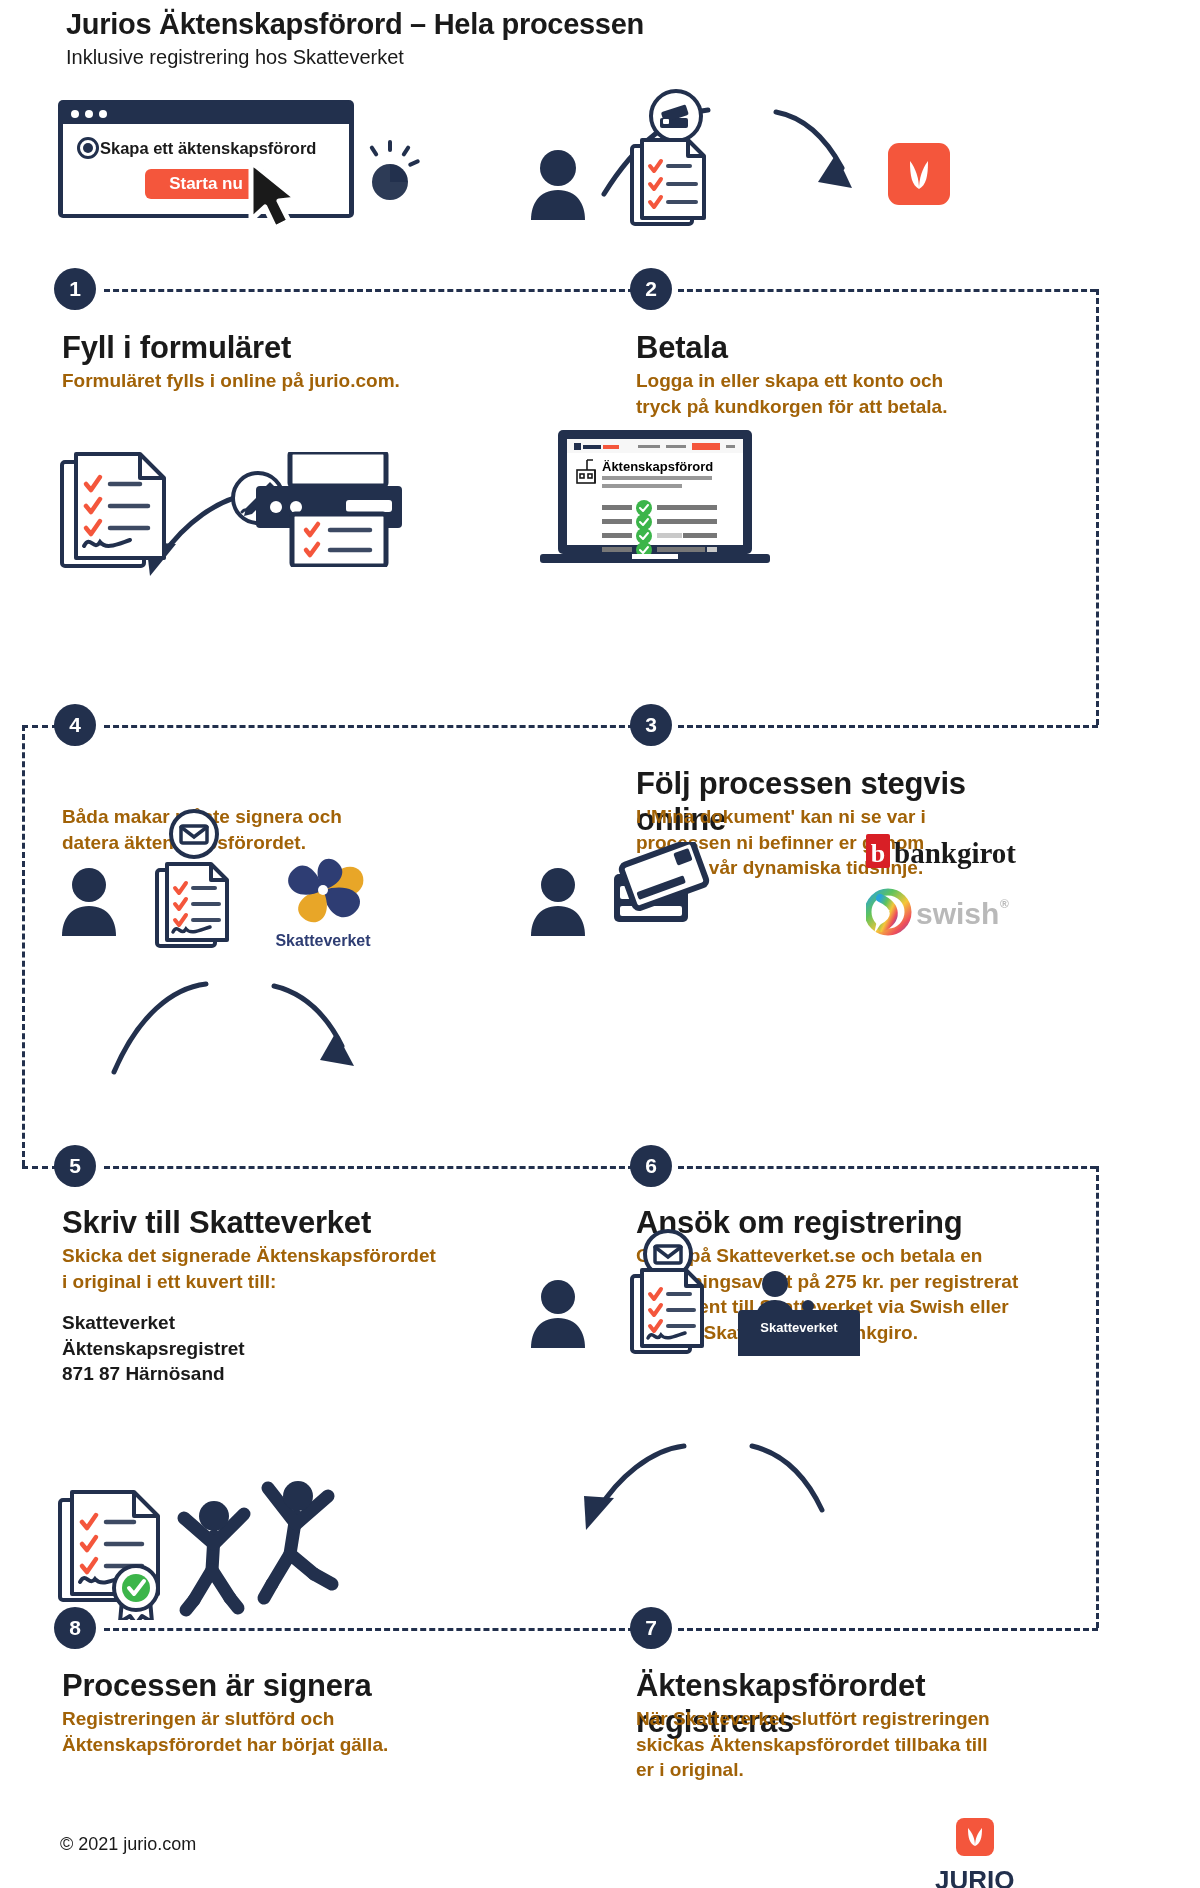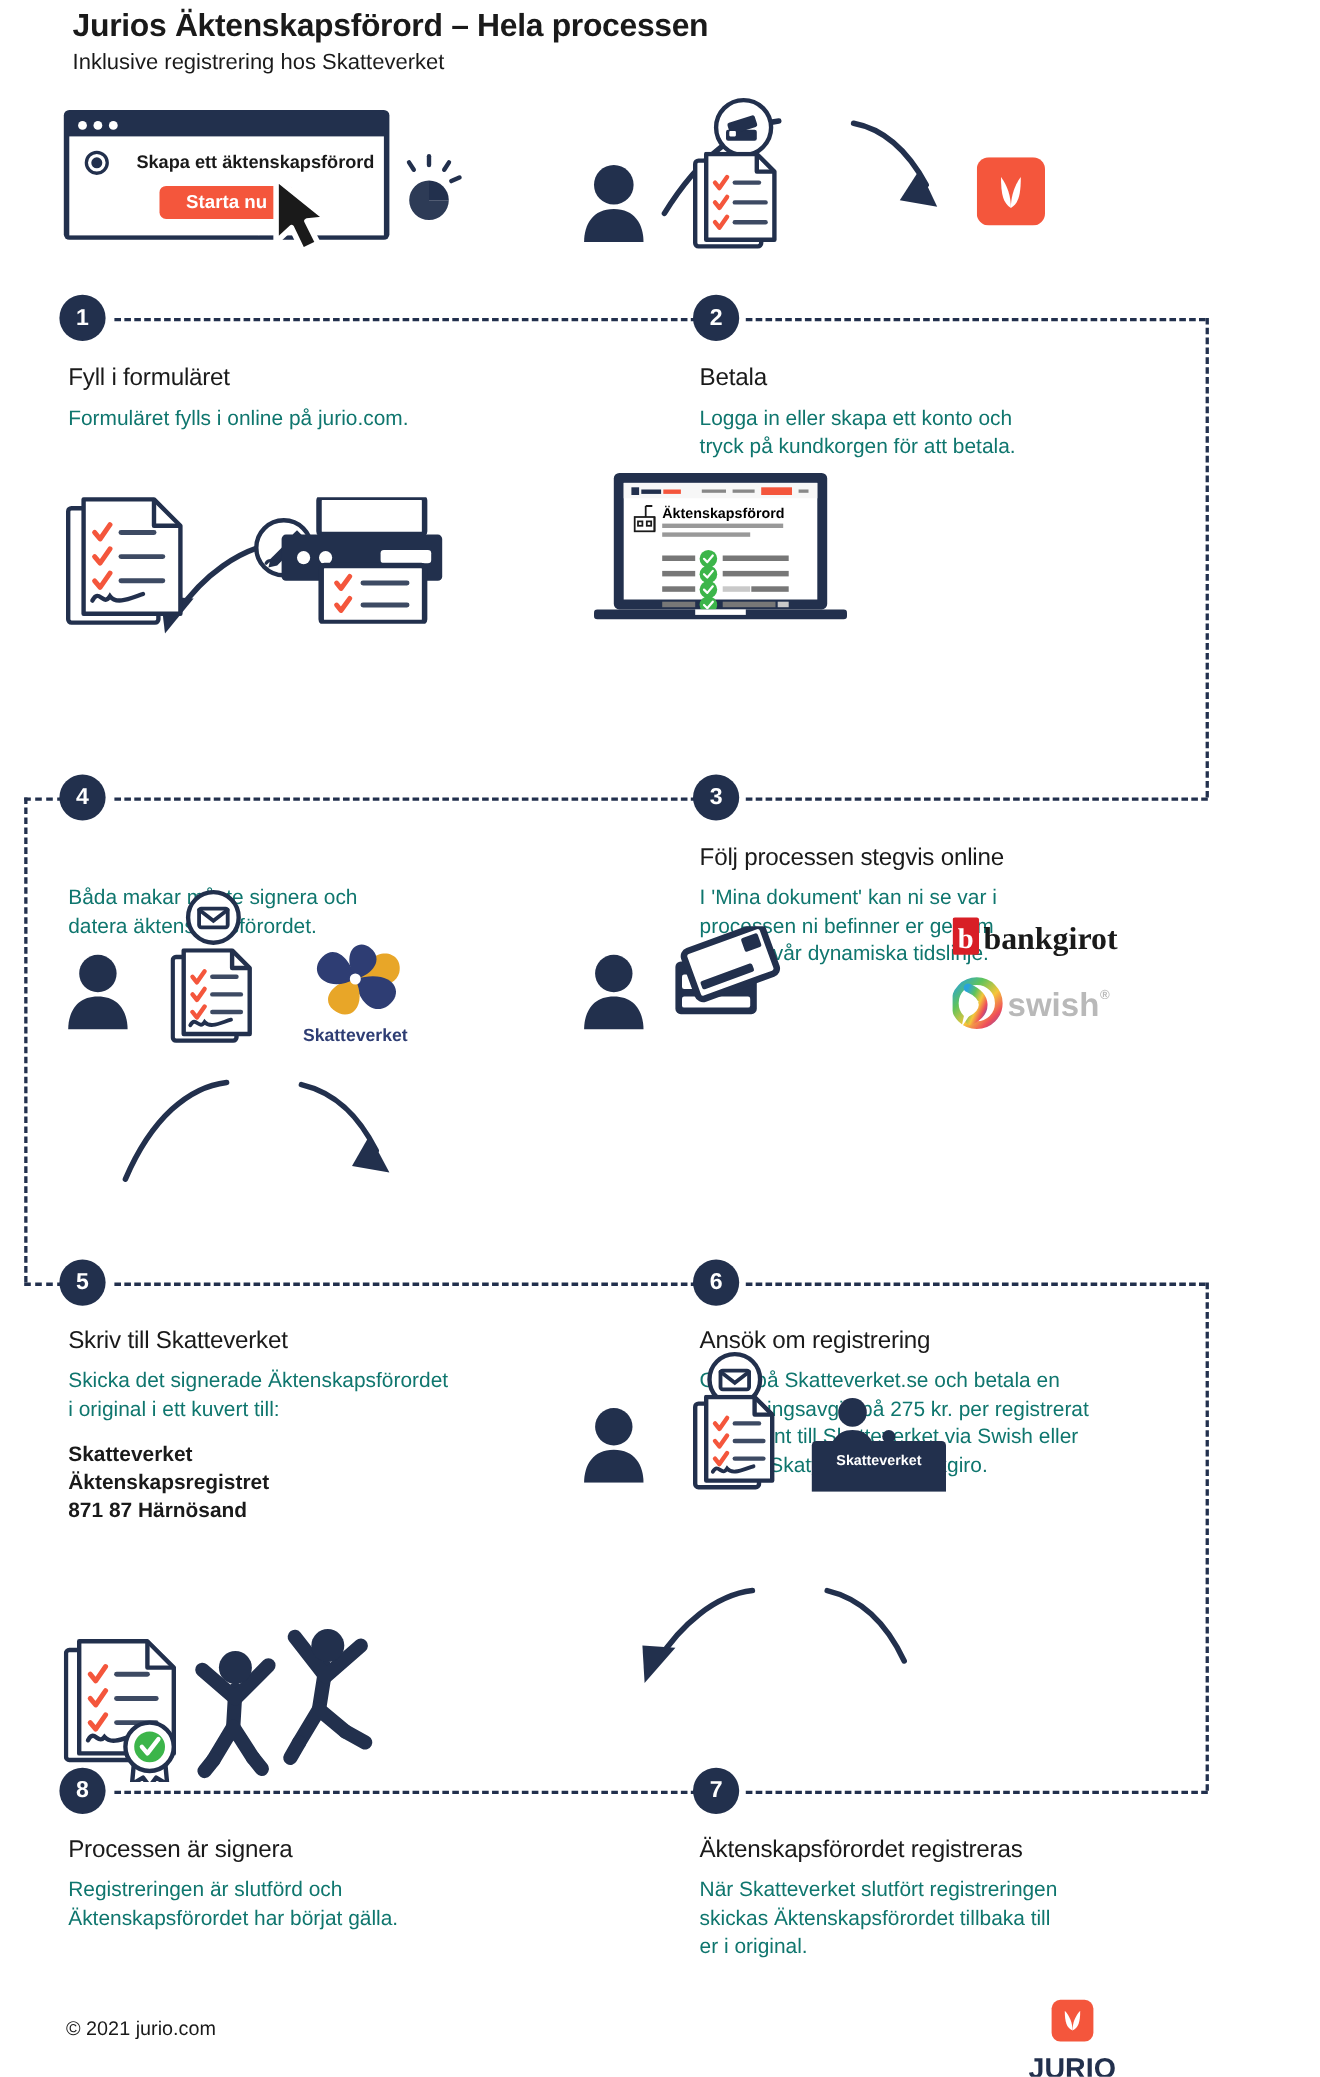--- a/index.html
+++ b/index.html
@@ -44,26 +44,26 @@
     width: 42px; height: 42px; border-radius: 50%;
     background: #22304d; color: #ffffff;
     font-size: 21px; font-weight: 700;
     display: flex; align-items: center; justify-content: center;
     z-index: 6;
   }
 
   
   .step-title {
     position: absolute;
-    font-size: 22px; font-weight: 400; color: #1a1a1a;
+    font-size: 31px; font-weight: 700; color: #1a1a1a;
     letter-spacing: -0.2px;
   }
   .step-body {
     position: absolute;
-    font-size: 19px; font-weight: 400; color: #0f766e;
+    font-size: 19px; font-weight: 700; color: #a16207;
     line-height: 1.35;
     white-space: pre-line;
   }
   .addr-block {
     position: absolute;
     font-size: 19px; font-weight: 700; color: #1a1a1a;
     line-height: 1.35;
     white-space: pre-line;
   }
 
@@ -73,21 +73,21 @@
     width: 296px; height: 118px;
     background: #22304d; border-radius: 5px;
     padding: 5px;
   }
   .browser-dots { display: flex; gap: 6px; padding: 5px 0 6px 8px; }
   .browser-dots i { width: 8px; height: 8px; background: #ffffff; border-radius: 50%; display:block;}
   .browser-screen {
     background: #ffffff; height: 90px; width: 100%;
     padding: 13px 0 0 0; text-align: left;
   }
-  .radio-row { display: flex; align-items: center; gap: 25px; padding-left: 14px; }
+  .radio-row { display: flex; align-items: center; gap: 1px; padding-left: 14px; }
   .radio-ring {
     width: 22px; height: 22px; border-radius: 50%;
     border: 3px solid #22304d; display:flex; align-items:center; justify-content:center;
     flex: 0 0 auto;
   }
   .radio-ring i { width: 10px; height: 10px; border-radius: 50%; background:#22304d; display:block; }
   .radio-label { font-size: 16.5px; font-weight: 700; color: #1a1a1a; white-space: nowrap; }
   .cta {
     margin: 10px auto 0 auto; width: 122px; height: 30px;
     background: #f4563c; border-radius: 6px; color: #fff;

